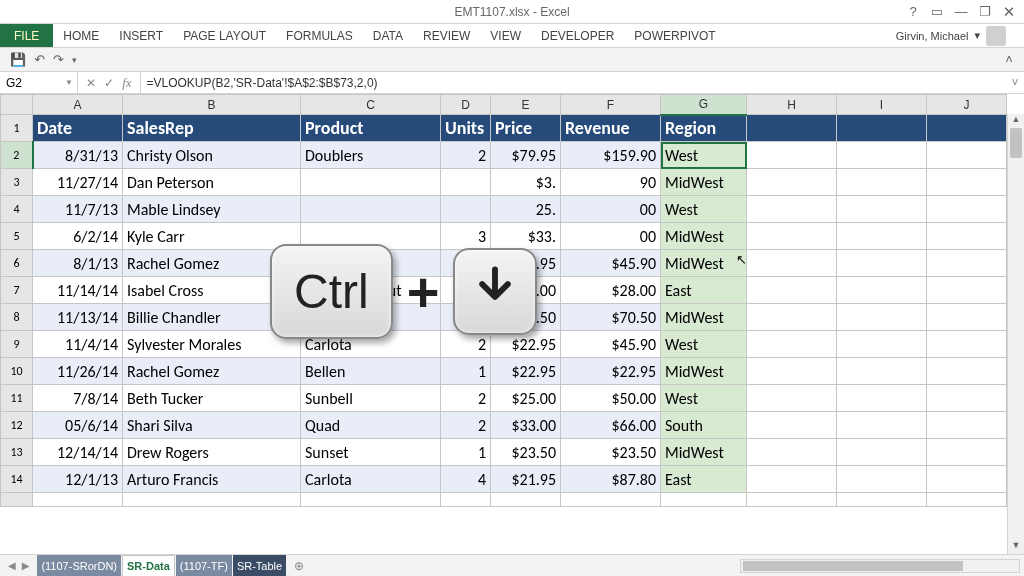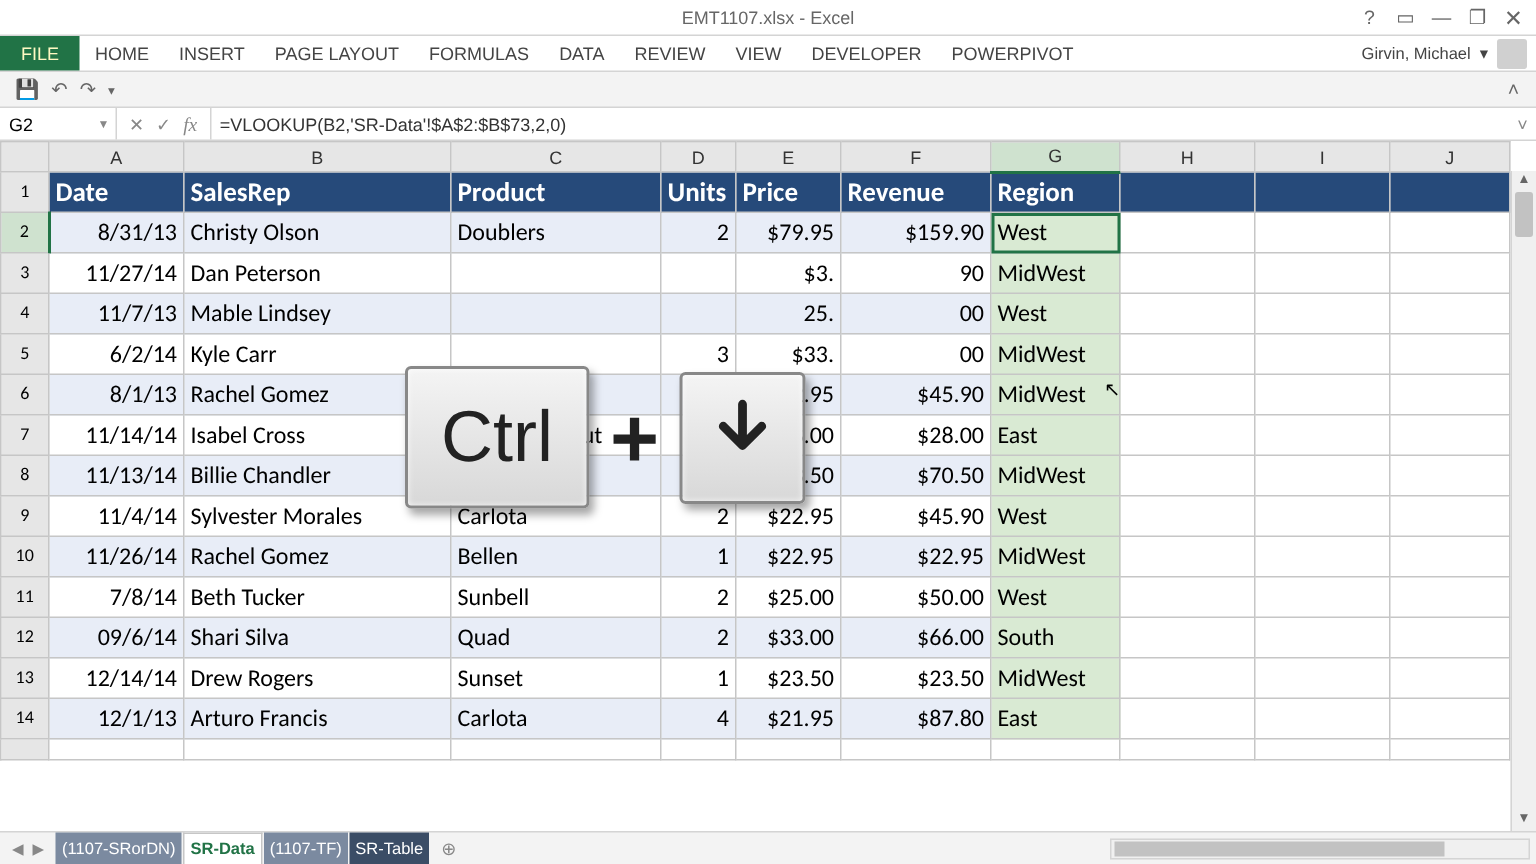--- a/index.html
+++ b/index.html
@@ -6,21 +6,21 @@
 html, body { width: 1024px; height: 576px; overflow: hidden; font-family: "Segoe UI", Tahoma, sans-serif; font-size: 12px; background: #fff; }
 .titlebar { height: 24px; background: #fff; border-bottom: 1px solid #d4d4d4; display: flex; align-items: center; justify-content: space-between; padding: 0 4px; }
 .titlebar .center { position: absolute; left: 50%; transform: translateX(-50%); color: #666; font-size: 12px; }
 .titlebar .right { display: flex; gap: 2px; }
 .titlebar .right div { width: 22px; height: 18px; display: flex; align-items: center; justify-content: center; color: #666; font-size: 13px; cursor: default; }
 .titlebar .right .x { font-size: 15px; }
 .ribbon-tabs { height: 24px; background: #fff; display: flex; align-items: stretch; border-bottom: 1px solid #d4d4d4; }
 .ribbon-tabs .file { background: #217346; color: #fef9c3; padding: 0 14px; display: flex; align-items: center; font-size: 12px; }
 .ribbon-tabs .tab { padding: 0 10px; display: flex; align-items: center; color: #444; font-size: 12px; }
 .ribbon-tabs .spacer { flex: 1; }
-.ribbon-tabs .user { display: flex; align-items: center; color: #444; font-size: 11px; padding-right: 6px; gap: 6px; }
+.ribbon-tabs .user { display: flex; align-items: center; color: #444; font-size: 11px; padding-right: 18px; gap: 6px; }
 .ribbon-tabs .avatar { width: 20px; height: 20px; background: #d0d0d0; border-radius: 2px; }
 .qat { height: 24px; background: #f3f3f3; border-bottom: 1px solid #d4d4d4; display: flex; align-items: center; gap: 8px; padding-left: 10px; color: #666; }
 .qat span { font-size: 13px; }
 .collapse { width: 18px; text-align: center; margin-left: auto; margin-right: 6px; }
 .formula-row { height: 22px; display: flex; align-items: stretch; border-bottom: 1px solid #d4d4d4; background: #fff; }
 .namebox { width: 78px; border-right: 1px solid #d4d4d4; display: flex; align-items: center; padding-left: 6px; font-size: 12px; }
 .namebox .dd { margin-left: auto; margin-right: 4px; color: #888; font-size: 8px; }
 .fx-controls { display: flex; align-items: center; gap: 8px; padding: 0 8px; border-right: 1px solid #d4d4d4; color: #888; font-size: 12px; }
 .fx-label { font-style: italic; font-family: "Times New Roman", serif; font-size: 13px; }
 .formula-bar { flex: 1; display: flex; align-items: center; padding-left: 6px; font-size: 12px; color: #333; }
@@ -58,21 +58,21 @@
 .sheet-nav { display: flex; align-items: center; gap: 6px; padding: 0 8px; color: #888; font-size: 10px; }
 .sheet-tab { padding: 0 4px; display: flex; align-items: center; font-size: 11px; background: #7b8aa0; color: #fff; margin-right: 1px; }
 .sheet-tab.active { background: #fff; color: #217346; border: 1px solid #c6c6c6; border-bottom: none; font-weight: bold; }
 .sheet-tab.dark { background: #3b4d66; }
 .addsheet { width: 24px; display: flex; align-items: center; justify-content: center; color: #888; }
 .hscroll { flex: 1; display: flex; align-items: center; justify-content: flex-end; padding-right: 4px; }
 .hscroll .track { width: 280px; height: 14px; background: #f0f0f0; border: 1px solid #d4d4d4; position: relative; }
 .hscroll .track .thumb { position: absolute; left: 2px; top: 1px; bottom: 1px; width: 220px; background: #c2c2c2; }
 
 .keys { position: absolute; left: 270px; top: 150px; display: flex; align-items: center; gap: 14px; z-index: 50; }
-.keycap { background: linear-gradient(#f4f4f4,#d8d8d8); border: 2px solid #888; border-radius: 4px; box-shadow: 3px 4px 6px rgba(0,0,0,0.35), inset 0 0 4px rgba(255,255,255,0.8); padding: 18px 22px; font-size: 48px; font-family: Arial, sans-serif; color: #222; min-width: 70px; text-align: center; }
+.keycap { background: linear-gradient(#f4f4f4,#d8d8d8); border: 2px solid #888; border-radius: 16px; box-shadow: 3px 4px 6px rgba(0,0,0,0.35), inset 0 0 4px rgba(255,255,255,0.8); padding: 18px 22px; font-size: 48px; font-family: Arial, sans-serif; color: #222; min-width: 70px; text-align: center; }
 .keycap.small { padding: 14px 18px; min-width: 60px; }
 .plus { font-size: 56px; font-weight: bold; color: #222; }
 .arrowdown svg { width: 44px; height: 44px; }
 .cursor-arrow { position: absolute; left: 736px; top: 158px; font-size: 13px; color: #000; z-index: 60; }
 </style>
 </head>
 <body>
 
 <div class="titlebar">
   <div></div>
@@ -298,21 +298,21 @@
           <td class="cD">2</td>
           <td class="cE">$25.00</td>
           <td class="cF">$50.00</td>
           <td class="cG">West</td>
           <td></td>
           <td></td>
           <td></td>
         </tr>
         <tr class="datarow lite">
           <th class="rh">12</th>
-          <td class="cA">09/6/14</td>
+          <td class="cA">05/6/14</td>
           <td class="cB">Shari  Silva</td>
           <td class="cC">Quad</td>
           <td class="cD">2</td>
           <td class="cE">$33.00</td>
           <td class="cF">$66.00</td>
           <td class="cG">South</td>
           <td></td>
           <td></td>
           <td></td>
         </tr>

